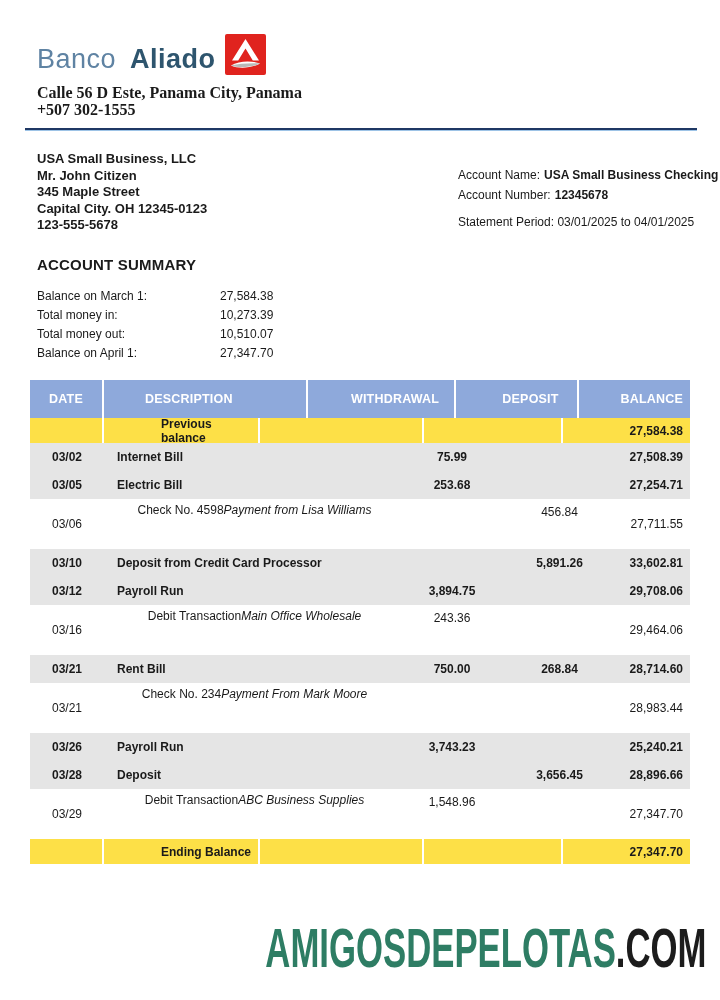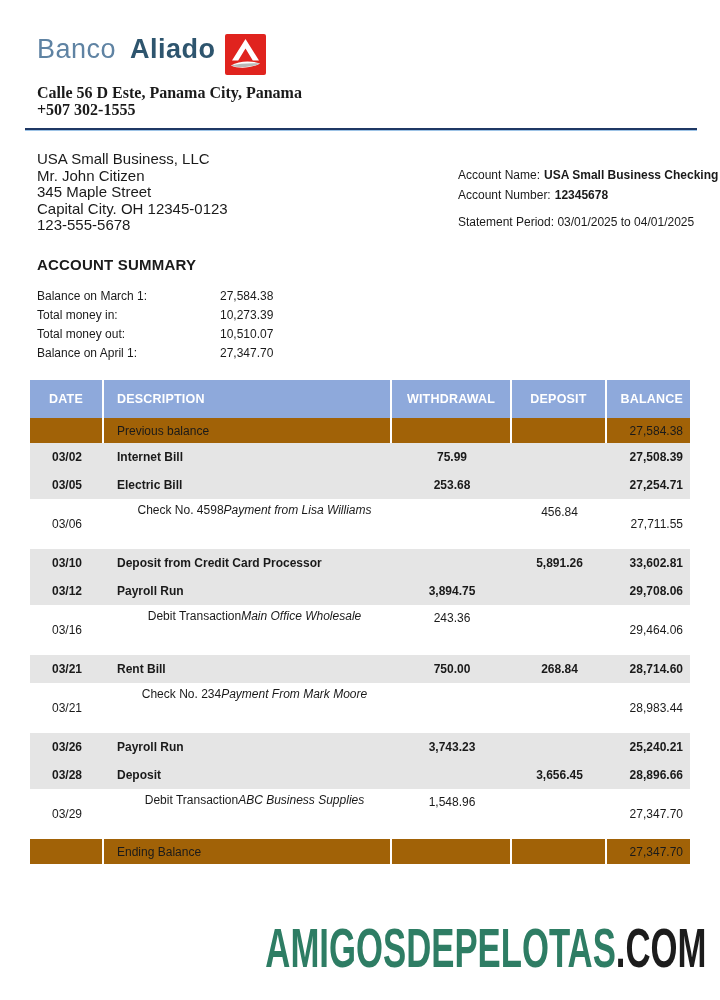--- a/index.html
+++ b/index.html
@@ -3,51 +3,51 @@
 <meta charset="utf-8">
 <style>
   * { margin:0; padding:0; box-sizing:border-box; }
   html,body { background:#fff; }
   .page {
     position:relative; width:720px; height:1000px; margin:0 auto;
     background:#ffffff; overflow:hidden;
     font-family:"Liberation Sans", sans-serif; color:#1a1a1a;
   }
   
-  .brand-row { position:absolute; left:37px; top:34px; display:flex; align-items:flex-start; }
+  .brand-row { position:absolute; left:37px; top:34px; display:flex; align-items:flex-end; }
   .brand-text { font-size:27px; letter-spacing:.5px; }
   .brand-light { color:#5f83a3; font-weight:400; }
   .brand-bold { color:#2e556e; font-weight:700; margin-left:6px; }
   .brand-logo { width:41px; height:41px; margin-left:9px; display:block; }
   .bank-address { position:absolute; left:37px; top:84px; font-size:16px; font-weight:700; line-height:17px;font-family:Liberation Serif, serif; }
   .header-rule { position:absolute; left:25px; top:128px; width:672px; height:3px;
     background:#1f3864; border-bottom:1px solid #9dc3e6; }
   
-  .customer-block { position:absolute; left:37px; top:151px; font-size:15px; font-weight:400; line-height:16.5px; }
+  .customer-block { position:absolute; left:37px; top:151px; font-size:13px; font-weight:700; line-height:16.5px; }
   .account-block { position:absolute; left:458px; top:165px; font-size:12px; line-height:20px; }
   .account-block .b { font-weight:700; margin-left:4px; }
   .period-line { margin-top:7px; }
   
   .summary-title { position:absolute; left:37px; top:256px; font-size:15px; font-weight:700; letter-spacing:.2px; }
   .summary-rows { position:absolute; left:37px; top:287px; font-size:12px; line-height:19px; }
   .summary-row { display:flex; }
   .summary-label { width:183px; }
   
   .txn-table { position:absolute; left:30px; top:380px; width:660px; font-size:12px; }
   .t-row { display:flex; width:100%; }
   .t-cell { display:flex; align-items:center; }
   .c-date { flex:0 0 74px; justify-content:center; }
   .c-desc { flex:1 1 auto; padding-left:13px; justify-content:flex-start; }
   .c-wd   { flex:0 0 120px; justify-content:center; }
   .c-dep  { flex:0 0 95px;  justify-content:center; }
   .c-bal  { flex:0 0 83px;  justify-content:flex-end; padding-right:7px; }
-  .t-head { background:#8ea9db; height:38px; color:#ffffff; font-weight:700; font-size:12.5px; letter-spacing:.2px; }
+  .t-head { background:#8ea9db; height:38px; color:#ffffff; font-weight:700; font-size:12.5px; letter-spacing:.2px;gap:28px; }
   .t-head .t-cell { border-right:2px solid #ffffff; }
   .t-head .t-cell:last-child { border-right:none; }
-  .r-summary { background:#a16207; height:25px; font-weight:400; }
+  .r-summary { background:#fde047; height:25px; font-weight:700;gap:44px; }
   .r-summary .t-cell { border-right:2px solid #ffffff; }
   .r-summary .t-cell:last-child { border-right:none; }
   .r-single { height:28px; background:#e5e5e5;font-weight:bold; }
   .r-double { height:50px; background:#ffffff; }
   .r-double .c-desc { align-items:flex-start; justify-content:center; }
   .r-double .desc-line { line-height:22px; }
   .r-double .c-wd, .r-double .c-dep { align-items:flex-start; padding-top:6px; }
   .desc2 { font-style:italic; }
   
   .watermark {

